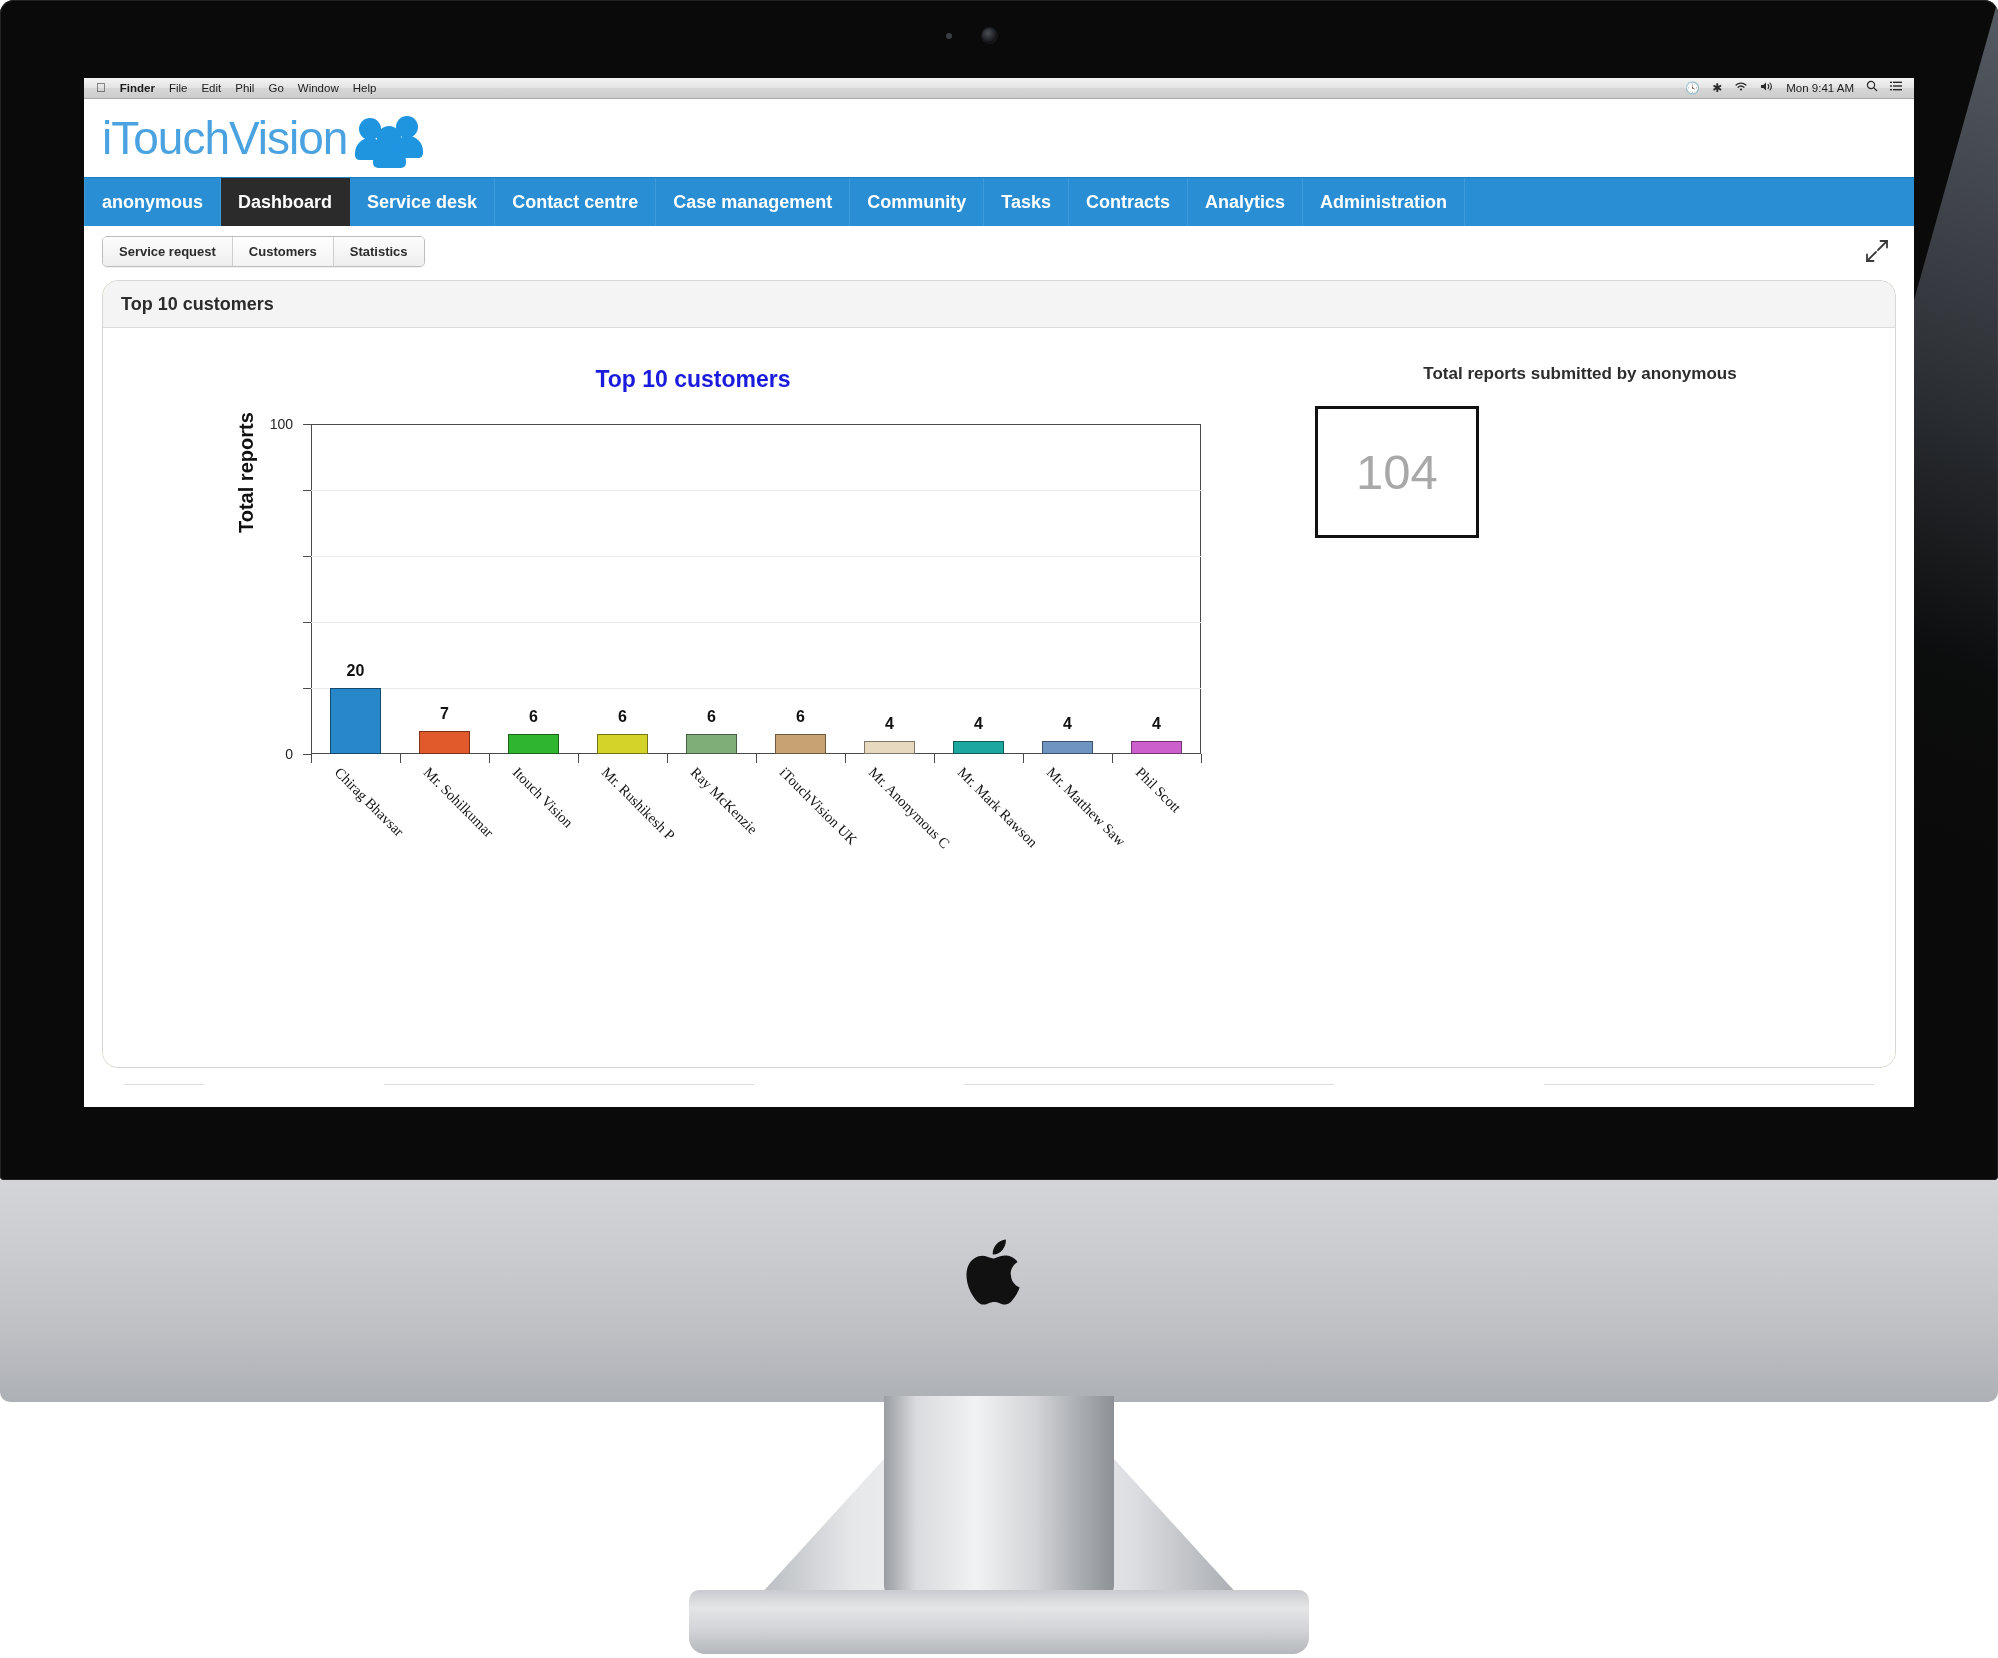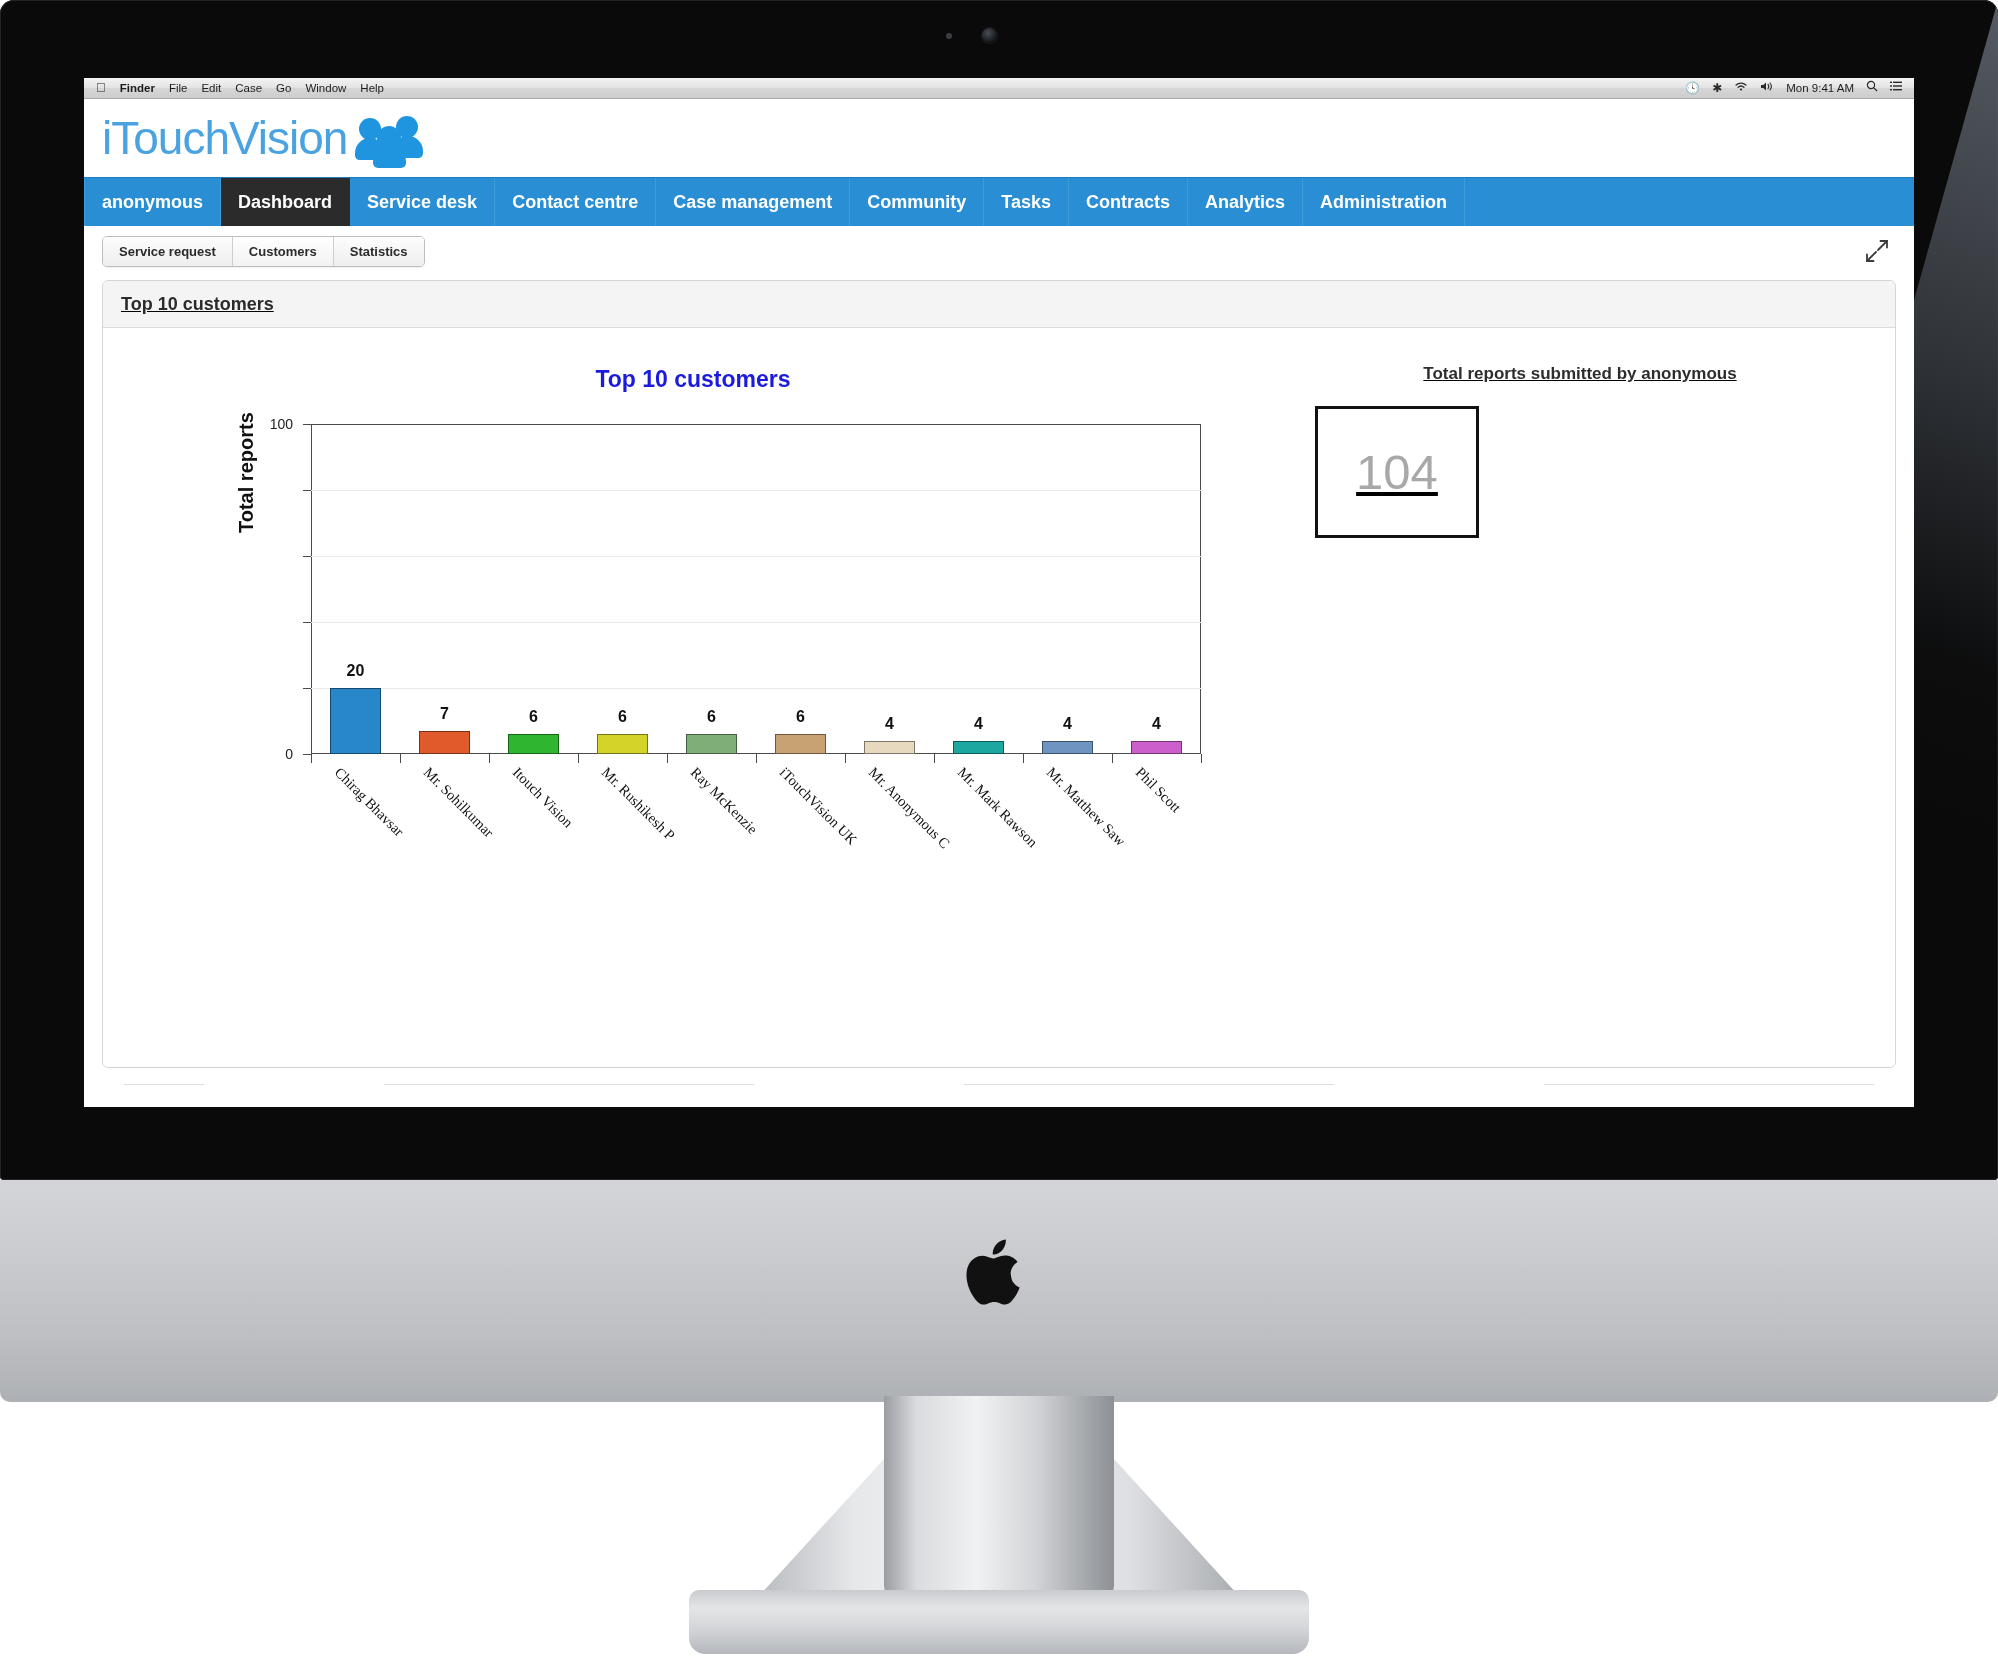--- a/index.html
+++ b/index.html
@@ -71,21 +71,21 @@
   .subtab{
     padding:7px 16px;font-size:13px;font-weight:bold;color:#2b2b2b;cursor:pointer;
     background:linear-gradient(to bottom,#fdfdfd 0%,#eeeeee 100%);
     border-right:1px solid #cfcfcf;white-space:nowrap;
   }
   .subtab:last-child{border-right:none;}
   .subtab.active{background:linear-gradient(to bottom,#ffffff 0%,#f2f2f2 100%);}
   #expand-icon{position:absolute;right:24px;top:12px;width:26px;height:26px;cursor:pointer;}
 
   
-  #panel{margin:4px 18px 0 18px;border:1px solid #d6d6d6;border-radius:6px;background:#fef9c3;flex:1;display:flex;flex-direction:column;overflow:hidden;text-decoration:underline;}
+  #panel{margin:4px 18px 0 18px;border:1px solid #d6d6d6;border-radius:16px;background:#fef9c3;flex:1;display:flex;flex-direction:column;overflow:hidden;}
   #panel-head{height:46px;background:#f4f4f4;border-bottom:1px solid #dcdcdc;display:flex;align-items:center;padding-left:18px;}
   #panel-title{font-size:18px;font-weight:bold;color:#2b2b2b;}
   #panel-body{flex:1;display:flex;position:relative;background:#fff;}
 
   
   #chart-area{position:relative;width:1120px;height:100%;}
   #chart-title{position:absolute;left:0;right:0;top:38px;text-align:center;font-size:23px;font-weight:bold;color:#1b1bdd;}
   #chart-title-inner{padding-left:60px;}
 
   #plot-wrap{position:absolute;left:208px;top:96px;width:890px;height:330px;}
@@ -167,21 +167,21 @@
   </div>
 
   <div id="screen">
 
     <div id="menubar">
       <div class="mb-left">
         <span class="mb-apple"></span>
         <span class="mb-item bold">Finder</span>
         <span class="mb-item">File</span>
         <span class="mb-item">Edit</span>
-        <span class="mb-item">Case</span>
+        <span class="mb-item">Phil</span>
         <span class="mb-item">Go</span>
         <span class="mb-item">Window</span>
         <span class="mb-item">Help</span>
       </div>
       <div class="mb-right">
         <span class="mb-ico">🕓</span>
         <span class="mb-ico">✱</span>
         <span class="mb-ico">
           <svg width="14" height="11" viewBox="0 0 14 11" aria-hidden="true">
             <path d="M7 9.6a1.1 1.1 0 100-2.2 1.1 1.1 0 000 2.2z" fill="#2a2a2a"></path>

